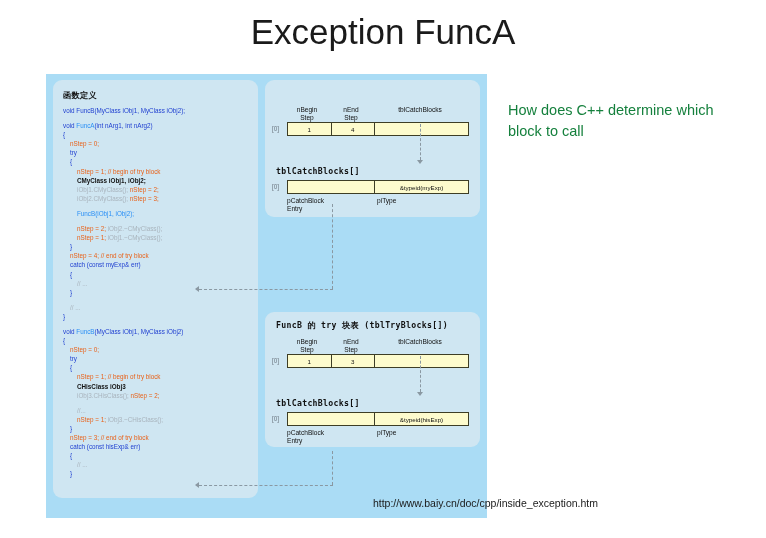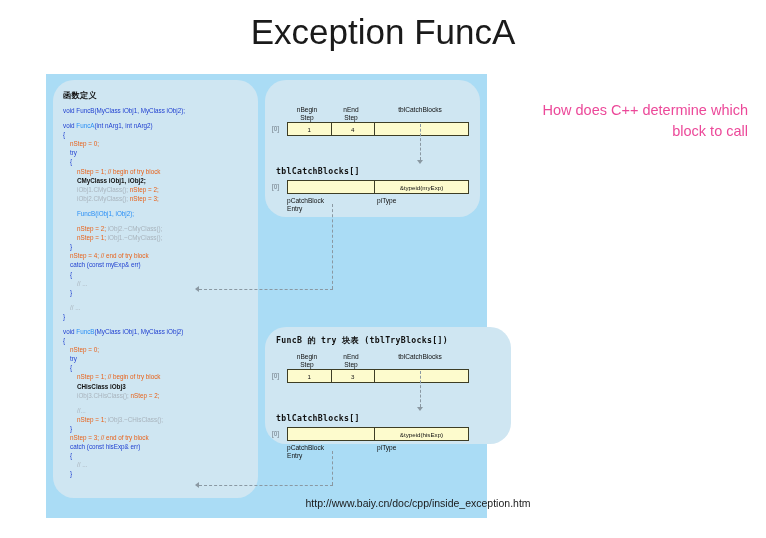--- a/index.html
+++ b/index.html
@@ -14,25 +14,25 @@
     font-size:35px;font-weight:400;color:#1a1a1a;letter-spacing:0px;
     font-family:"Liberation Sans",sans-serif;
   }
   
   #canvas{
     position:absolute;left:46px;top:74px;width:441px;height:444px;
     background:#aadcf5;
   }
   
   .panel{
-    position:absolute;background:#cfe6f2;border-radius:21px;
+    position:absolute;background:#cfe6f2;border-radius:9px;
   }
   #panel-code{left:7px;top:6px;width:205px;height:418px;}
   #panel-funca{left:219px;top:6px;width:215px;height:137px;}
-  #panel-funcb{left:219px;top:253px;width:215px;height:117px;padding-left:31px;}
+  #panel-funcb{left:219px;top:238px;width:215px;height:135px;}
 
   .panel-title{
     position:absolute;font-family:"DejaVu Sans Mono","Liberation Mono",monospace;
     font-size:8.2px;font-weight:bold;color:#111111;white-space:nowrap;
     letter-spacing:.3px;
   }
 
   
   #code{
     position:absolute;left:10px;top:26px;width:196px;
@@ -64,29 +64,28 @@
   .dash-h{position:absolute;border-top:1px dashed #8a98a2;}
   .arrow-d{position:absolute;width:0;height:0;
     border-left:3px solid transparent;border-right:3px solid transparent;
     border-top:4px solid #8a98a2;}
   .arrow-l{position:absolute;width:0;height:0;
     border-top:3px solid transparent;border-bottom:3px solid transparent;
     border-right:4px solid #8a98a2;}
 
   
   #url{
-    position:absolute;left:238px;top:497px;width:360px;text-align:center;
+    position:absolute;left:238px;top:497px;width:360px;text-align:right;
     font-size:10.5px;color:#1a1a1a;font-family:"Liberation Sans",sans-serif;
   }
   
   #sidenote{
     position:absolute;left:508px;top:100px;width:240px;
-    font-size:14.5px;line-height:21px;color:#ec4899;
+    font-size:14.5px;line-height:21px;color:#15803d;
     font-family:"Liberation Sans",sans-serif;
-    text-align:right;
   }
 </style>
 </head>
 <body>
 
 <div id="slide-title">Exception FuncA</div>
 
 <div id="canvas">
 
   <div class="panel" id="panel-code">

